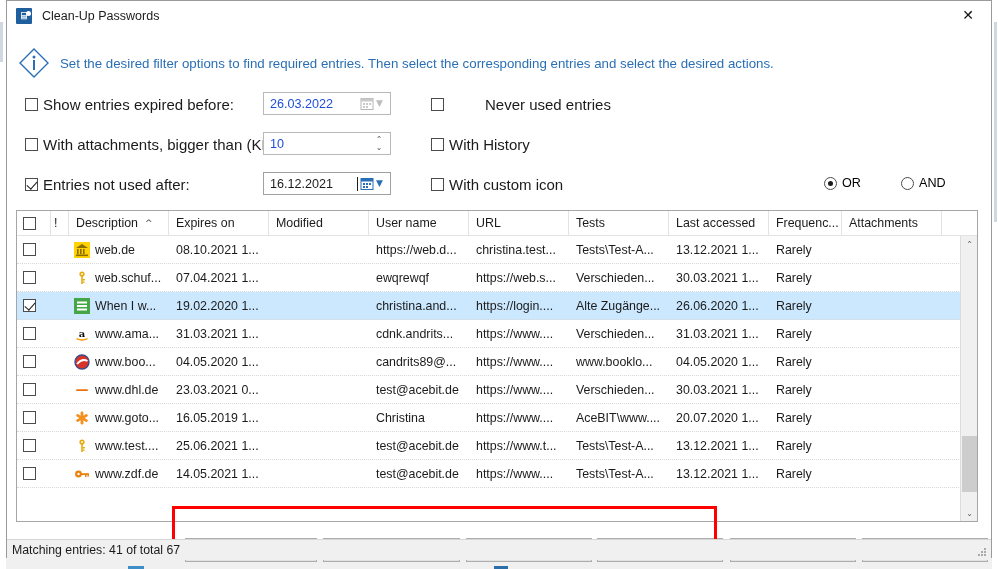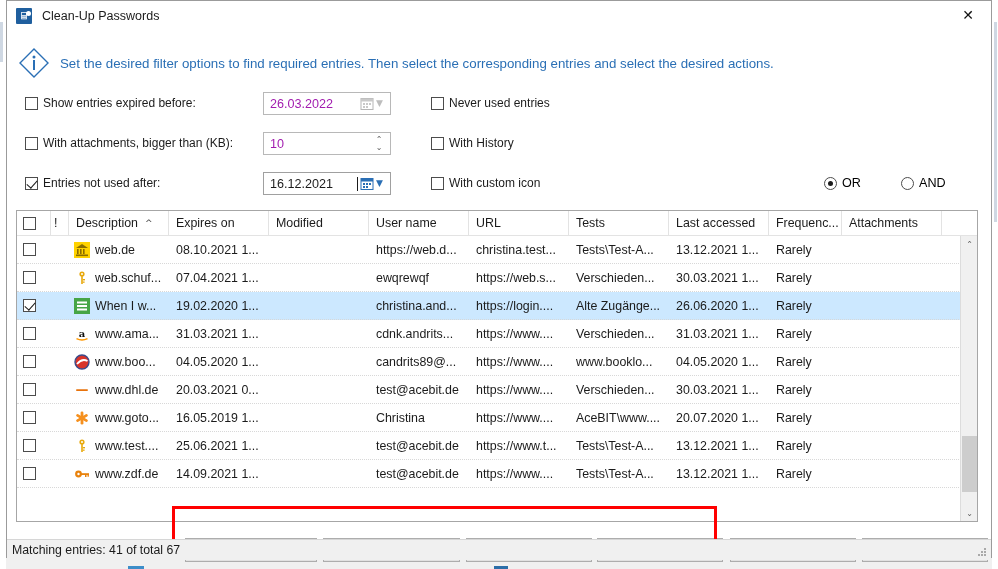--- a/index.html
+++ b/index.html
@@ -135,36 +135,36 @@
   }
   .cbx.checked::after {
     content: "";
     position: absolute;
     left: 3px; top: 0px;
     width: 5px; height: 9px;
     border: solid #1b1b1b;
     border-width: 0 1.6px 1.6px 0;
     transform: rotate(42deg);
   }
-  .cbx-lbl { margin-left: 5px; font-size: 12px; color: #1b1b1b; }
+  .cbx-lbl { margin-left: 5px; font-size: 15px; color: #1b1b1b; }
 
   
   .field {
     position: absolute;
     height: 23px;
     border: 1px solid #a0a0a0;
     background: #ffffff;
     display: flex; align-items: center;
   }
   .field.disabled { border-color: #b8b8b8; }
   .field .val {
     margin-left: 6px; font-size: 12.6px; color: #1b1b1b;
     flex: 1 1 auto;
   }
-  .field.disabled .val { color: #a21caf; }
+  .field.disabled .val { color: #1d4ed8; }
   .field .caret-txt {
     width: 1px; height: 14px; background: #1b1b1b; margin-right: 2px;
   }
   .cal-ico {
     width: 14px; height: 14px; margin-right: 2px; flex: none;
     position: relative;
   }
   .drop-arrow {
     margin-right: 7px; font-size: 9px; line-height: 1;
     font-family: "DejaVu Sans", sans-serif;
@@ -366,21 +366,21 @@
               <rect x="1" y="1.5" width="12" height="3" fill="#c9c9c9"></rect>
               <rect x="3" y="6" width="2" height="2" fill="#c9c9c9"></rect>
               <rect x="6" y="6" width="2" height="2" fill="#c9c9c9"></rect>
               <rect x="9" y="6" width="2" height="2" fill="#c9c9c9"></rect>
               <rect x="3" y="9" width="2" height="2" fill="#c9c9c9"></rect>
               <rect x="6" y="9" width="2" height="2" fill="#c9c9c9"></rect>
             </svg>
           </span>
           <span class="drop-arrow" style="color:#bdbdbd;">▼</span>
         </div>
-        <div class="cbx-wrap" style="left:424px; top:4px;">
+        <div class="cbx-wrap" style="left:424px; top:4px;gap:36px;">
           <span class="cbx"></span>
           <span class="cbx-lbl">Never used entries</span>
         </div>
       </div>
 
       <div class="fl-row r2">
         <div class="cbx-wrap" style="left:18px; top:4px;">
           <span class="cbx"></span>
           <span class="cbx-lbl">With attachments, bigger than (KB):</span>
         </div>
@@ -587,21 +587,21 @@
             </div>
             <div class="td" style="width: 18px; flex: 0 0 auto; padding: 0px;"></div>
             <div class="td" style="width: 100px; flex: 0 0 auto; padding: 0px;">
               <span class="ico-cell">
                 <svg width="16" height="16" viewBox="0 0 16 16">
                   <rect x="2" y="7.2" width="12" height="1.8" rx="0.9" fill="#e8730c"></rect>
                 </svg>
               </span>
               <span>www.dhl.de</span>
             </div>
-            <div class="td" style="width: 100px; flex: 0 0 auto;">20.03.2021 0...</div>
+            <div class="td" style="width: 100px; flex: 0 0 auto;">23.03.2021 0...</div>
             <div class="td" style="width: 100px; flex: 0 0 auto;"></div>
             <div class="td" style="width: 100px; flex: 0 0 auto;">test@acebit.de</div>
             <div class="td" style="width: 100px; flex: 0 0 auto;">https://www....</div>
             <div class="td" style="width: 100px; flex: 0 0 auto;">Verschieden...</div>
             <div class="td" style="width: 100px; flex: 0 0 auto;">30.03.2021 1...</div>
             <div class="td" style="width: 73px; flex: 0 0 auto;">Rarely</div>
             <div class="td" style="width: 100px; flex: 0 0 auto;"></div>
           </div>
           <div class="trow">
             <div class="td c-check" style="width: 34px; flex: 0 0 auto;">
@@ -665,21 +665,21 @@
                 <svg width="16" height="16" viewBox="0 0 16 16">
                   <circle cx="4.5" cy="8" r="3.4" fill="#e8820c"></circle>
                   <circle cx="4.5" cy="8" r="1.2" fill="#ffffff"></circle>
                   <rect x="7" y="7.2" width="8" height="1.8" fill="#e8820c"></rect>
                   <rect x="11" y="9" width="1.5" height="2" fill="#e8820c"></rect>
                   <rect x="13.5" y="9" width="1.4" height="1.7" fill="#e8820c"></rect>
                 </svg>
               </span>
               <span>www.zdf.de</span>
             </div>
-            <div class="td" style="width: 100px; flex: 0 0 auto;">14.09.2021 1...</div>
+            <div class="td" style="width: 100px; flex: 0 0 auto;">14.05.2021 1...</div>
             <div class="td" style="width: 100px; flex: 0 0 auto;"></div>
             <div class="td" style="width: 100px; flex: 0 0 auto;">test@acebit.de</div>
             <div class="td" style="width: 100px; flex: 0 0 auto;">https://www....</div>
             <div class="td" style="width: 100px; flex: 0 0 auto;">Tests\Test-A...</div>
             <div class="td" style="width: 100px; flex: 0 0 auto;">13.12.2021 1...</div>
             <div class="td" style="width: 73px; flex: 0 0 auto;">Rarely</div>
             <div class="td" style="width: 100px; flex: 0 0 auto;"></div>
           </div>
         </div>
 

